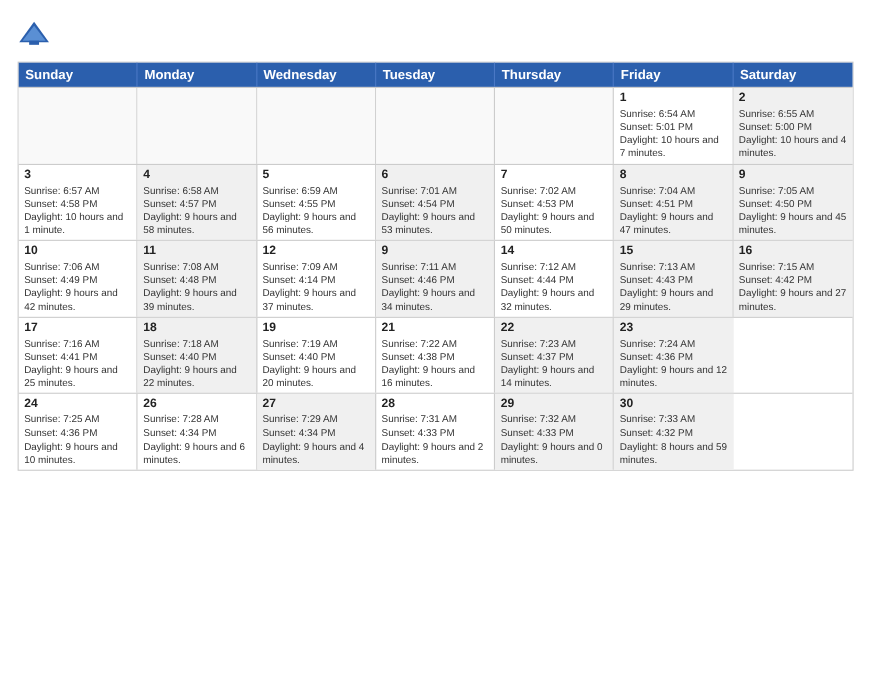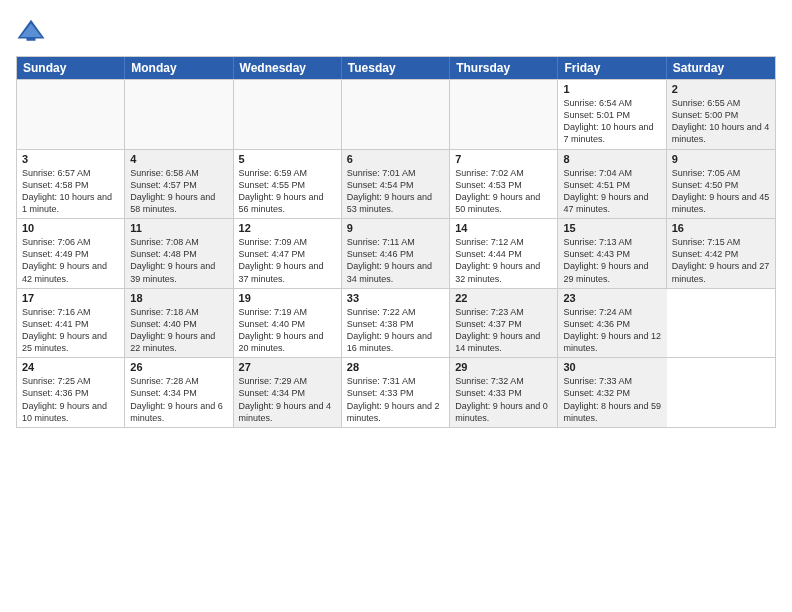--- a/index.html
+++ b/index.html
@@ -211,21 +211,21 @@
           </div>
           <div class="cal-cell shaded">
             <span class="day-num">11</span>
             <div class="day-info" style="white-space: pre-line;">Sunrise: 7:08 AM
 Sunset: 4:48 PM
 Daylight: 9 hours and 39 minutes.</div>
           </div>
           <div class="cal-cell">
             <span class="day-num">12</span>
             <div class="day-info" style="white-space: pre-line;">Sunrise: 7:09 AM
-Sunset: 4:47 PM
+Sunset: 4:14 PM
 Daylight: 9 hours and 37 minutes.</div>
           </div>
           <div class="cal-cell shaded">
             <span class="day-num">9</span>
             <div class="day-info" style="white-space: pre-line;">Sunrise: 7:11 AM
 Sunset: 4:46 PM
 Daylight: 9 hours and 34 minutes.</div>
           </div>
           <div class="cal-cell">
             <span class="day-num">14</span>
@@ -259,21 +259,21 @@
 Sunset: 4:40 PM
 Daylight: 9 hours and 22 minutes.</div>
           </div>
           <div class="cal-cell">
             <span class="day-num">19</span>
             <div class="day-info" style="white-space: pre-line;">Sunrise: 7:19 AM
 Sunset: 4:40 PM
 Daylight: 9 hours and 20 minutes.</div>
           </div>
           <div class="cal-cell">
-            <span class="day-num">33</span>
+            <span class="day-num">21</span>
             <div class="day-info" style="white-space: pre-line;">Sunrise: 7:22 AM
 Sunset: 4:38 PM
 Daylight: 9 hours and 16 minutes.</div>
           </div>
           <div class="cal-cell shaded">
             <span class="day-num">22</span>
             <div class="day-info" style="white-space: pre-line;">Sunrise: 7:23 AM
 Sunset: 4:37 PM
 Daylight: 9 hours and 14 minutes.</div>
           </div>

